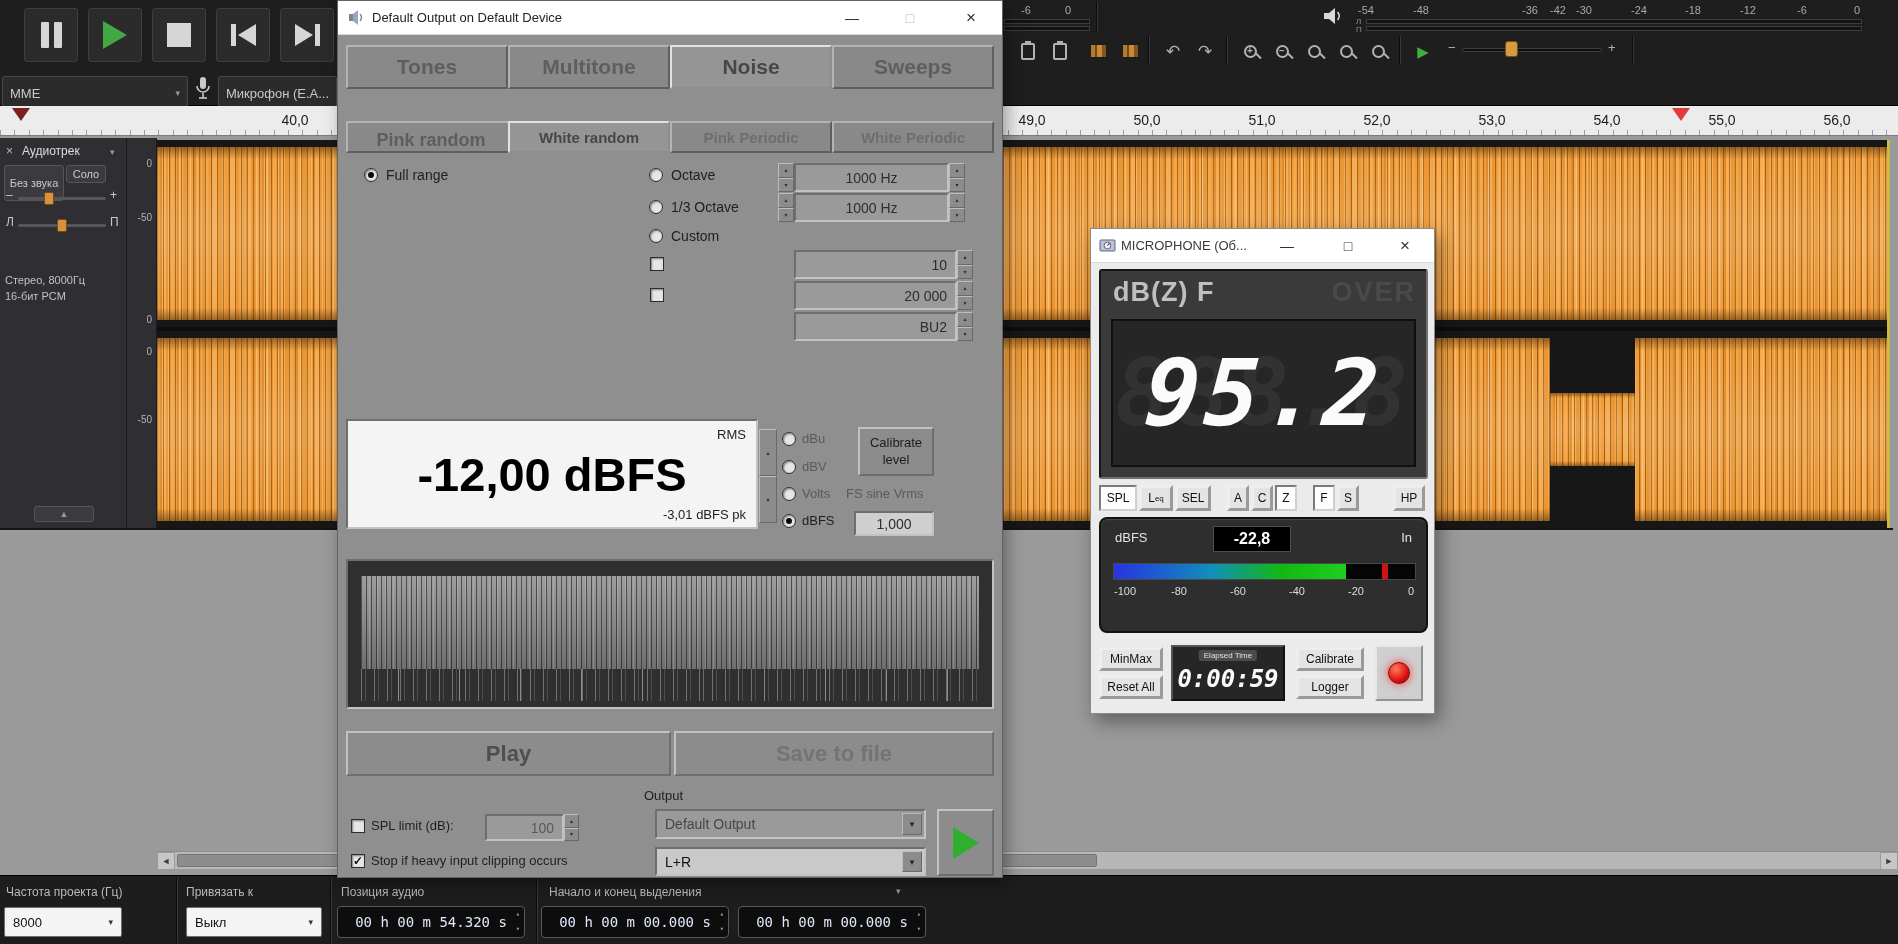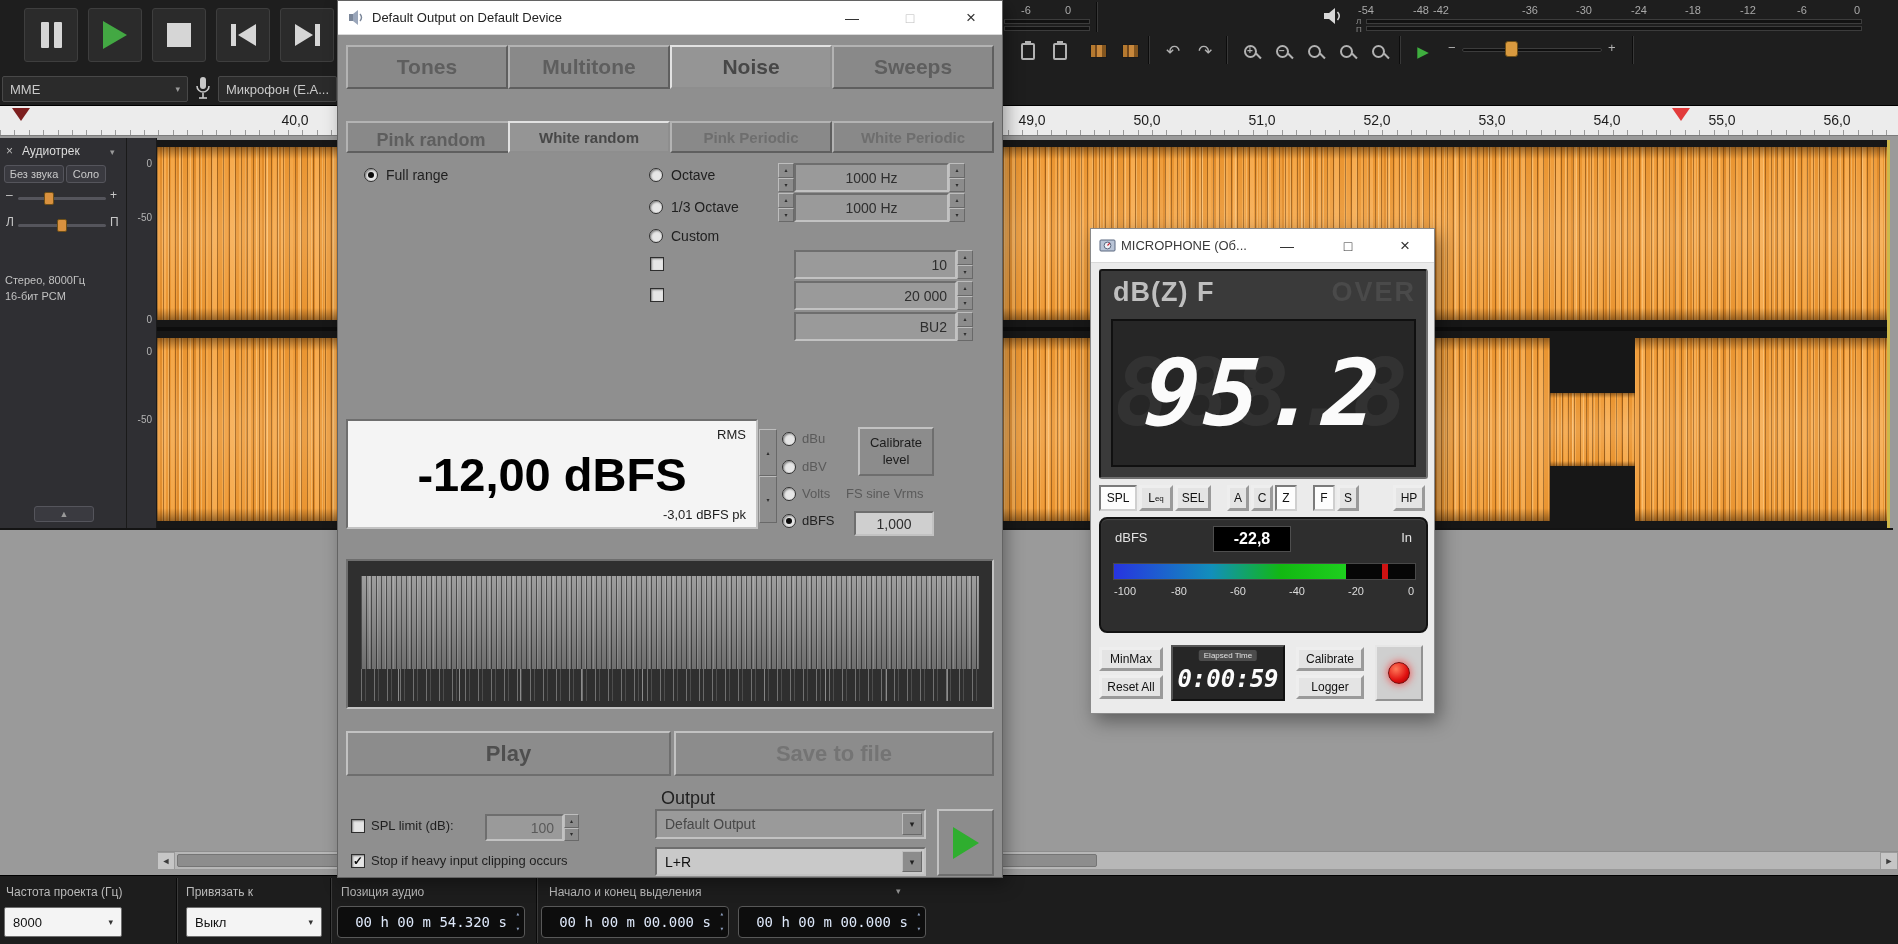--- a/index.html
+++ b/index.html
@@ -9,21 +9,21 @@
 
 
 #topbar{left:0;top:0;width:1898px;height:106px;background:#1e1e1e;border-bottom:1px solid #000;}
 .tbtn{top:8px;width:54px;height:54px;background:#2b2b2b;border:1px solid #3e3e3e;border-radius:3px;display:flex;align-items:center;justify-content:center;gap:5px;}
 .pbar{width:8px;height:26px;background:#d6d6d6;border-radius:1px;}
 .tri-play{width:0;height:0;border-top:14px solid transparent;border-bottom:14px solid transparent;border-left:24px solid #43a843;}
 .sq-stop{width:24px;height:24px;background:#d6d6d6;}
 .tri-r{width:0;height:0;border-top:11px solid transparent;border-bottom:11px solid transparent;border-left:18px solid #d6d6d6;}
 .tri-l{width:0;height:0;border-top:11px solid transparent;border-bottom:11px solid transparent;border-right:18px solid #d6d6d6;}
 .vbar{width:5px;height:22px;background:#d6d6d6;}
-.sel-dark{height:26px;background:#2b2b2b;border:1px solid #484848;border-radius:2px;color:#c9c9c9;font-size:13px;display:flex;align-items:center;justify-content:space-between;padding:8px 7px;overflow:hidden;white-space:nowrap;}
+.sel-dark{height:26px;background:#2b2b2b;border:1px solid #484848;border-radius:2px;color:#c9c9c9;font-size:13px;display:flex;align-items:center;justify-content:space-between;padding:16px 7px;overflow:hidden;white-space:nowrap;}
 .caret{font-size:9px;color:#999;margin-left:6px;}
 .num{top:4px;font-size:11px;color:#a9a9a9;transform:translateX(-50%);}
 .mbar{height:5px;background:#121212;border:1px solid #3c3c3c;}
 .chl{font-size:8px;color:#909090;line-height:7px;}
 .groove{width:2px;background:#0c0c0c;border-right:1px solid #383838;}
 .mini{top:38px;width:26px;height:26px;display:flex;align-items:center;justify-content:center;}
 .clipic{width:14px;height:17px;border:2px solid #b2b2b2;border-radius:2px;position:relative;}
 .clipic::before{content:'';position:absolute;top:-4px;left:2px;width:6px;height:3px;background:#b2b2b2;}
 .oic{width:17px;height:14px;border:1px solid #1a1a1a;background:linear-gradient(90deg,#b5792f 0 4px,#70461b 4px 6px,#c8883c 6px 11px,#84561f 11px 17px);}
 .gico{color:#b2b2b2;font-size:17px;line-height:1;}
@@ -183,21 +183,21 @@
     <span class="abs" style="left:1322px;top:5px;">
       <svg width="22" height="22" viewBox="0 0 22 22">
           <polygon points="2,8 7,8 13,3 13,19 7,14 2,14" fill="#d8d8d8"></polygon>
           <path d="M15.5 7 q3.5 4 0 8" stroke="#d8d8d8" stroke-width="1.5" fill="none"></path>
         </svg>
     </span>
     <span class="abs chl" style="left:1356px;top:18px;">Л</span>
     <span class="abs chl" style="left:1356px;top:26px;">П</span>
     <span class="abs num" style="left:1366px;">-54</span>
     <span class="abs num" style="left:1421px;">-48</span>
-    <span class="abs num" style="left:1441px;">-42</span>
+    <span class="abs num" style="left:1558px;">-42</span>
     <span class="abs num" style="left:1530px;">-36</span>
     <span class="abs num" style="left:1584px;">-30</span>
     <span class="abs num" style="left:1639px;">-24</span>
     <span class="abs num" style="left:1693px;">-18</span>
     <span class="abs num" style="left:1748px;">-12</span>
     <span class="abs num" style="left:1802px;">-6</span>
     <span class="abs num" style="left:1857px;">0</span>
     <div class="abs mbar" style="left:1366px;top:19px;width:496px;"></div>
     <div class="abs mbar" style="left:1366px;top:26px;width:496px;"></div>
 
@@ -264,21 +264,21 @@
     <span class="abs tl" style="left:1837px;">56,0</span>
     <div class="abs tickrow"></div>
     <div class="abs ph" style="left:12px;top:2px;"></div>
     <div class="abs ph red" style="left:1672px;top:2px;"></div>
   </div>
 
   <div id="tpanel" class="abs">
     <span class="abs tp-x" style="left:6px;top:6px;">×</span>
     <span class="abs tp-name" style="left:22px;top:6px;">Аудиотрек</span>
     <span class="abs caret" style="left:104px;top:9px;">▾</span>
-    <div class="abs tbtn2" style="left:4px;top:27px;width:60px;height:18px;">
+    <div class="abs tbtn2" style="left:4px;top:27px;width:60px;height:36px;">
         <span>Без звука</span>
       </div>
     <div class="abs tbtn2" style="left:66px;top:27px;width:40px;height:18px;">
         <span>Соло</span>
       </div>
     <span class="abs sl-lab" style="left:6px;top:50px;">–</span>
     <div class="abs sl-track" style="left:18px;top:59px;width:88px;"></div>
     <div class="abs sl-thumb" style="left:44px;top:54px;"></div>
     <span class="abs sl-lab" style="left:110px;top:50px;">+</span>
     <span class="abs sl-lab" style="left:6px;top:77px;">Л</span>
@@ -507,21 +507,21 @@
       <div class="spikes"></div>
     </div>
 
     <div class="abs gbig" style="left:8px;top:730px;width:325px;height:45px;font-size:22px;">
         <span>Play</span>
       </div>
     <div class="abs gbig disabled" style="left:336px;top:730px;width:320px;height:45px;font-size:22px;">
         <span>Save to file</span>
       </div>
 
-    <span class="abs glab" style="left:323px;top:787px;font-size:18px;">Output</span>
+    <span class="abs glab" style="left:306px;top:787px;font-size:13px;">Output</span>
     <div class="abs cb" style="left:13px;top:818px;"></div>
     <span class="abs glab" style="left:33px;top:817px;font-size:13px;">SPL limit (dB):</span>
     <div class="abs gfield rt" style="left:147px;top:813px;width:79px;height:27px;color:#5a5a5a;">
         <span>100</span>
       </div>
     <div class="abs gspin" style="left:226px;top:813px;width:15px;height:27px;">
         <div>▴</div>
         <div>▾</div>
       </div>
     <div class="abs cb" style="left:13px;top:853px;"><span>✓</span></div>

